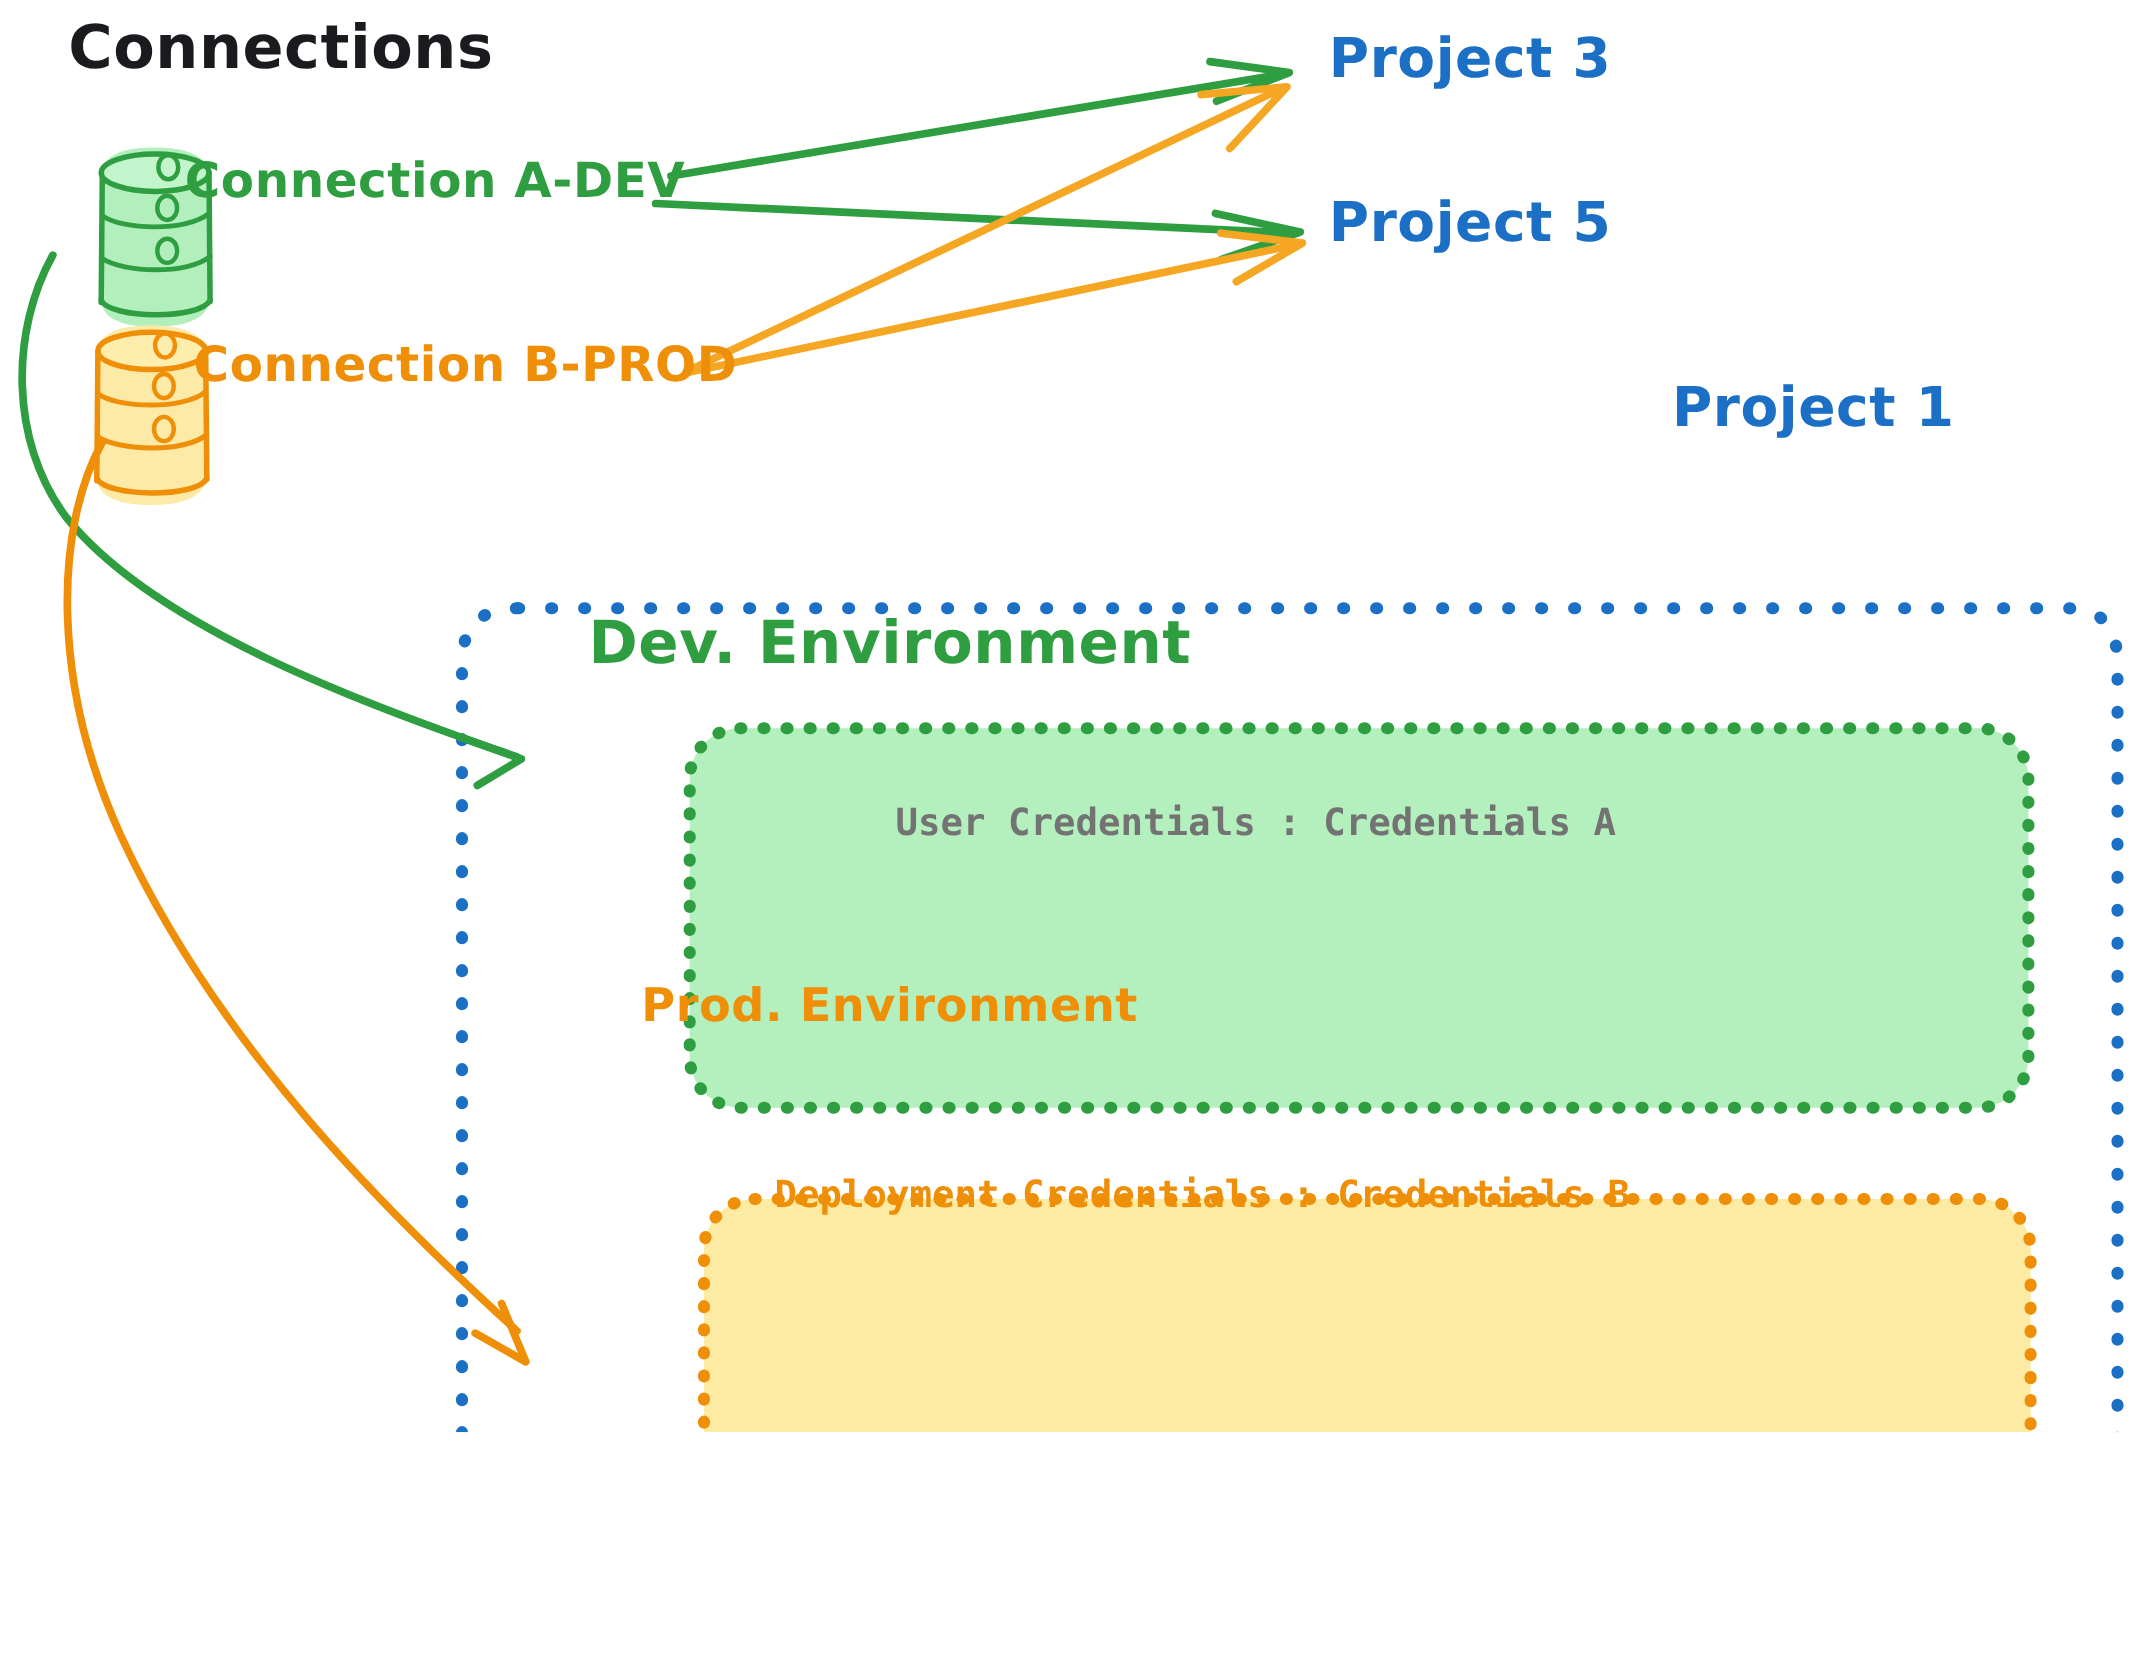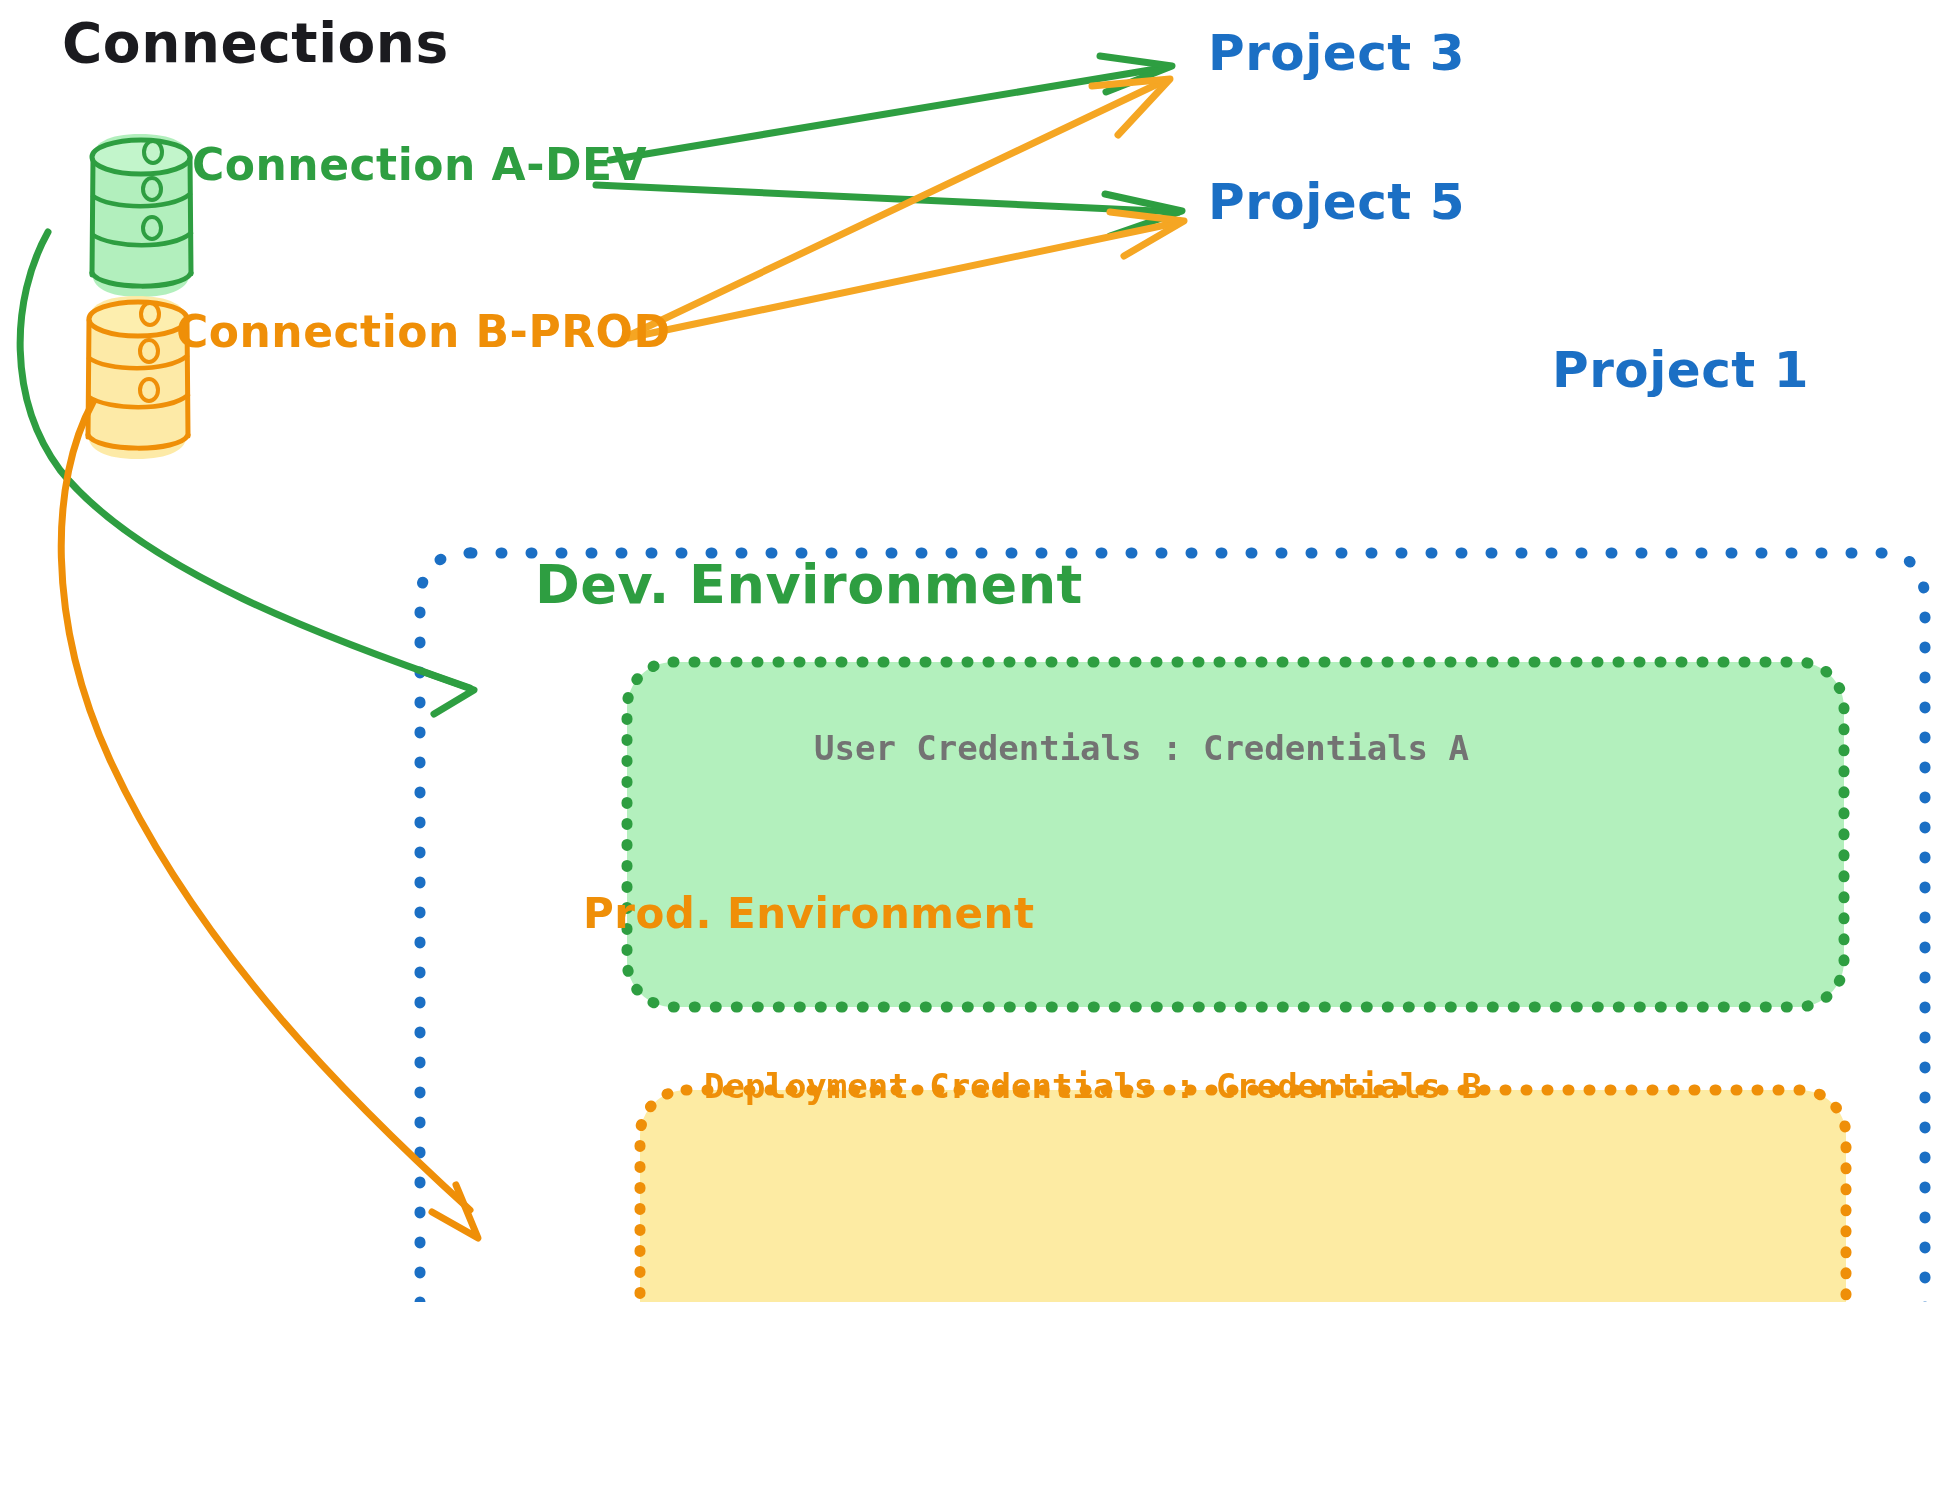--- a/index.html
+++ b/index.html
@@ -43,39 +43,39 @@
   }
   
   #title {
     left: 62px;
     top: 16px;
     font-size: 55px;
     color: #1b1b1f;
   }
   
   #conn-a-label {
-    left: 192px;
+    left: 168px;
     top: 143px;
     font-size: 44px;
     color: #2e9e41;
   }
   #conn-b-label {
     left: 176px;
     top: 310px;
     font-size: 44px;
     color: #ef8f08;
   }
   
   .project-label {
     font-size: 50px;
     color: #1b6fc4;
   }
   #project-3-label { left: 1208px; top: 28px; }
   #project-2-label { left: 1208px; top: 177px; }
-  #project-1-label { left: 1520px; top: 345px; margin-left: 32px; }
+  #project-1-label { left: 1520px; top: 345px; }
   
   #dev-env-title {
     left: 535px;
     top: 558px;
     font-size: 54px;
     color: #2e9e41;
   }
   #prod-env-title {
     left: 547px;
     top: 893px;

